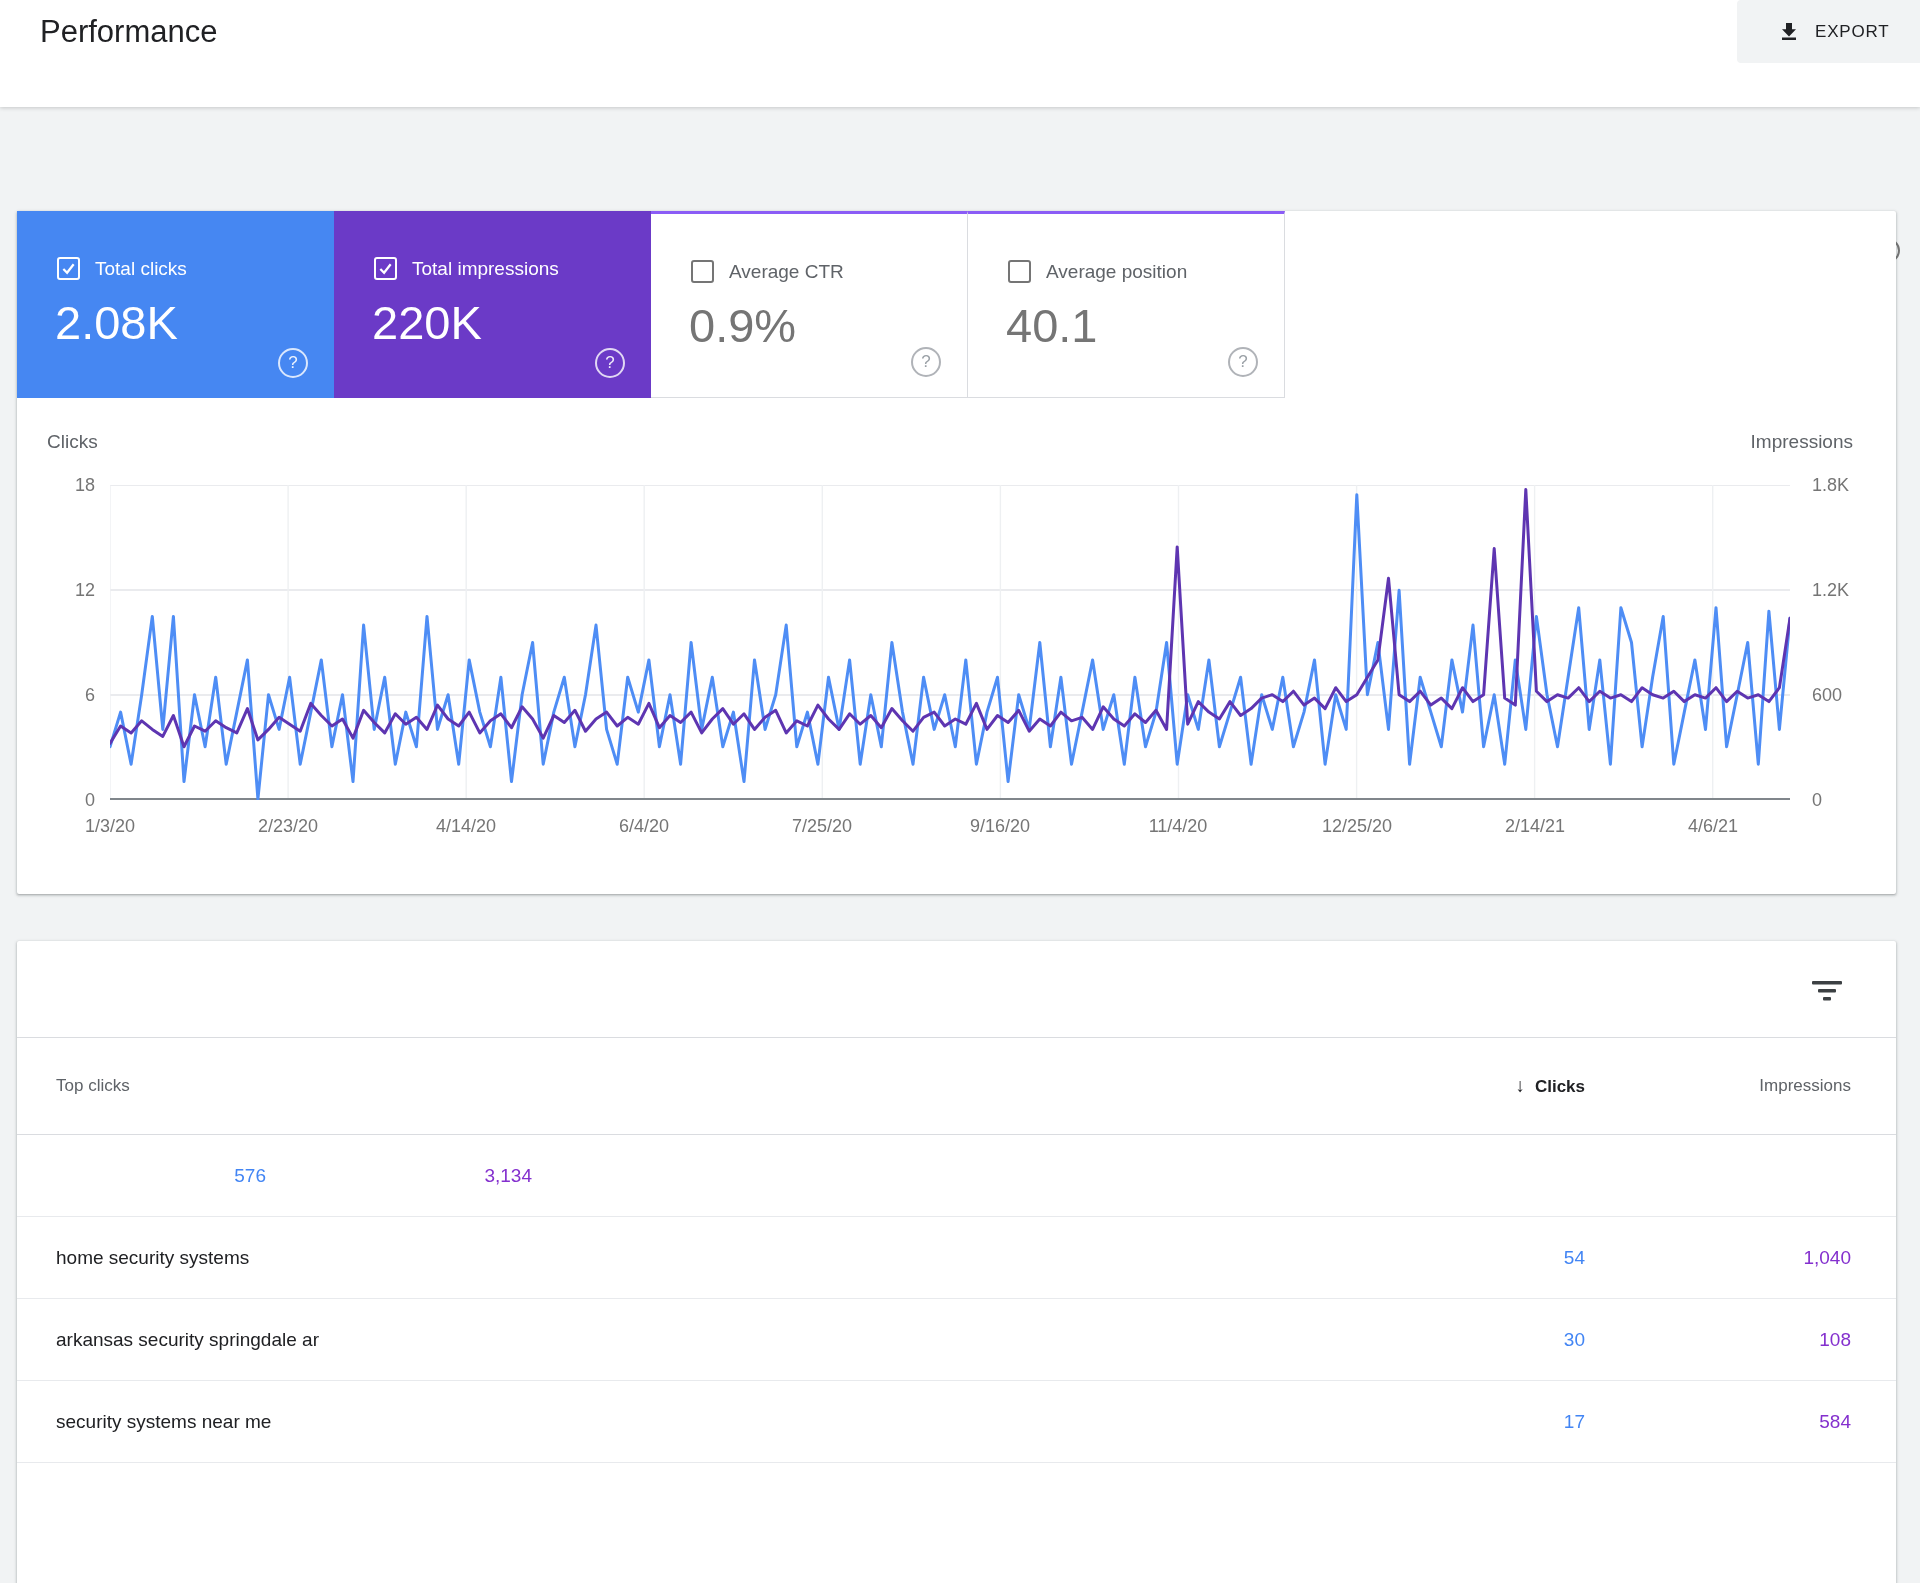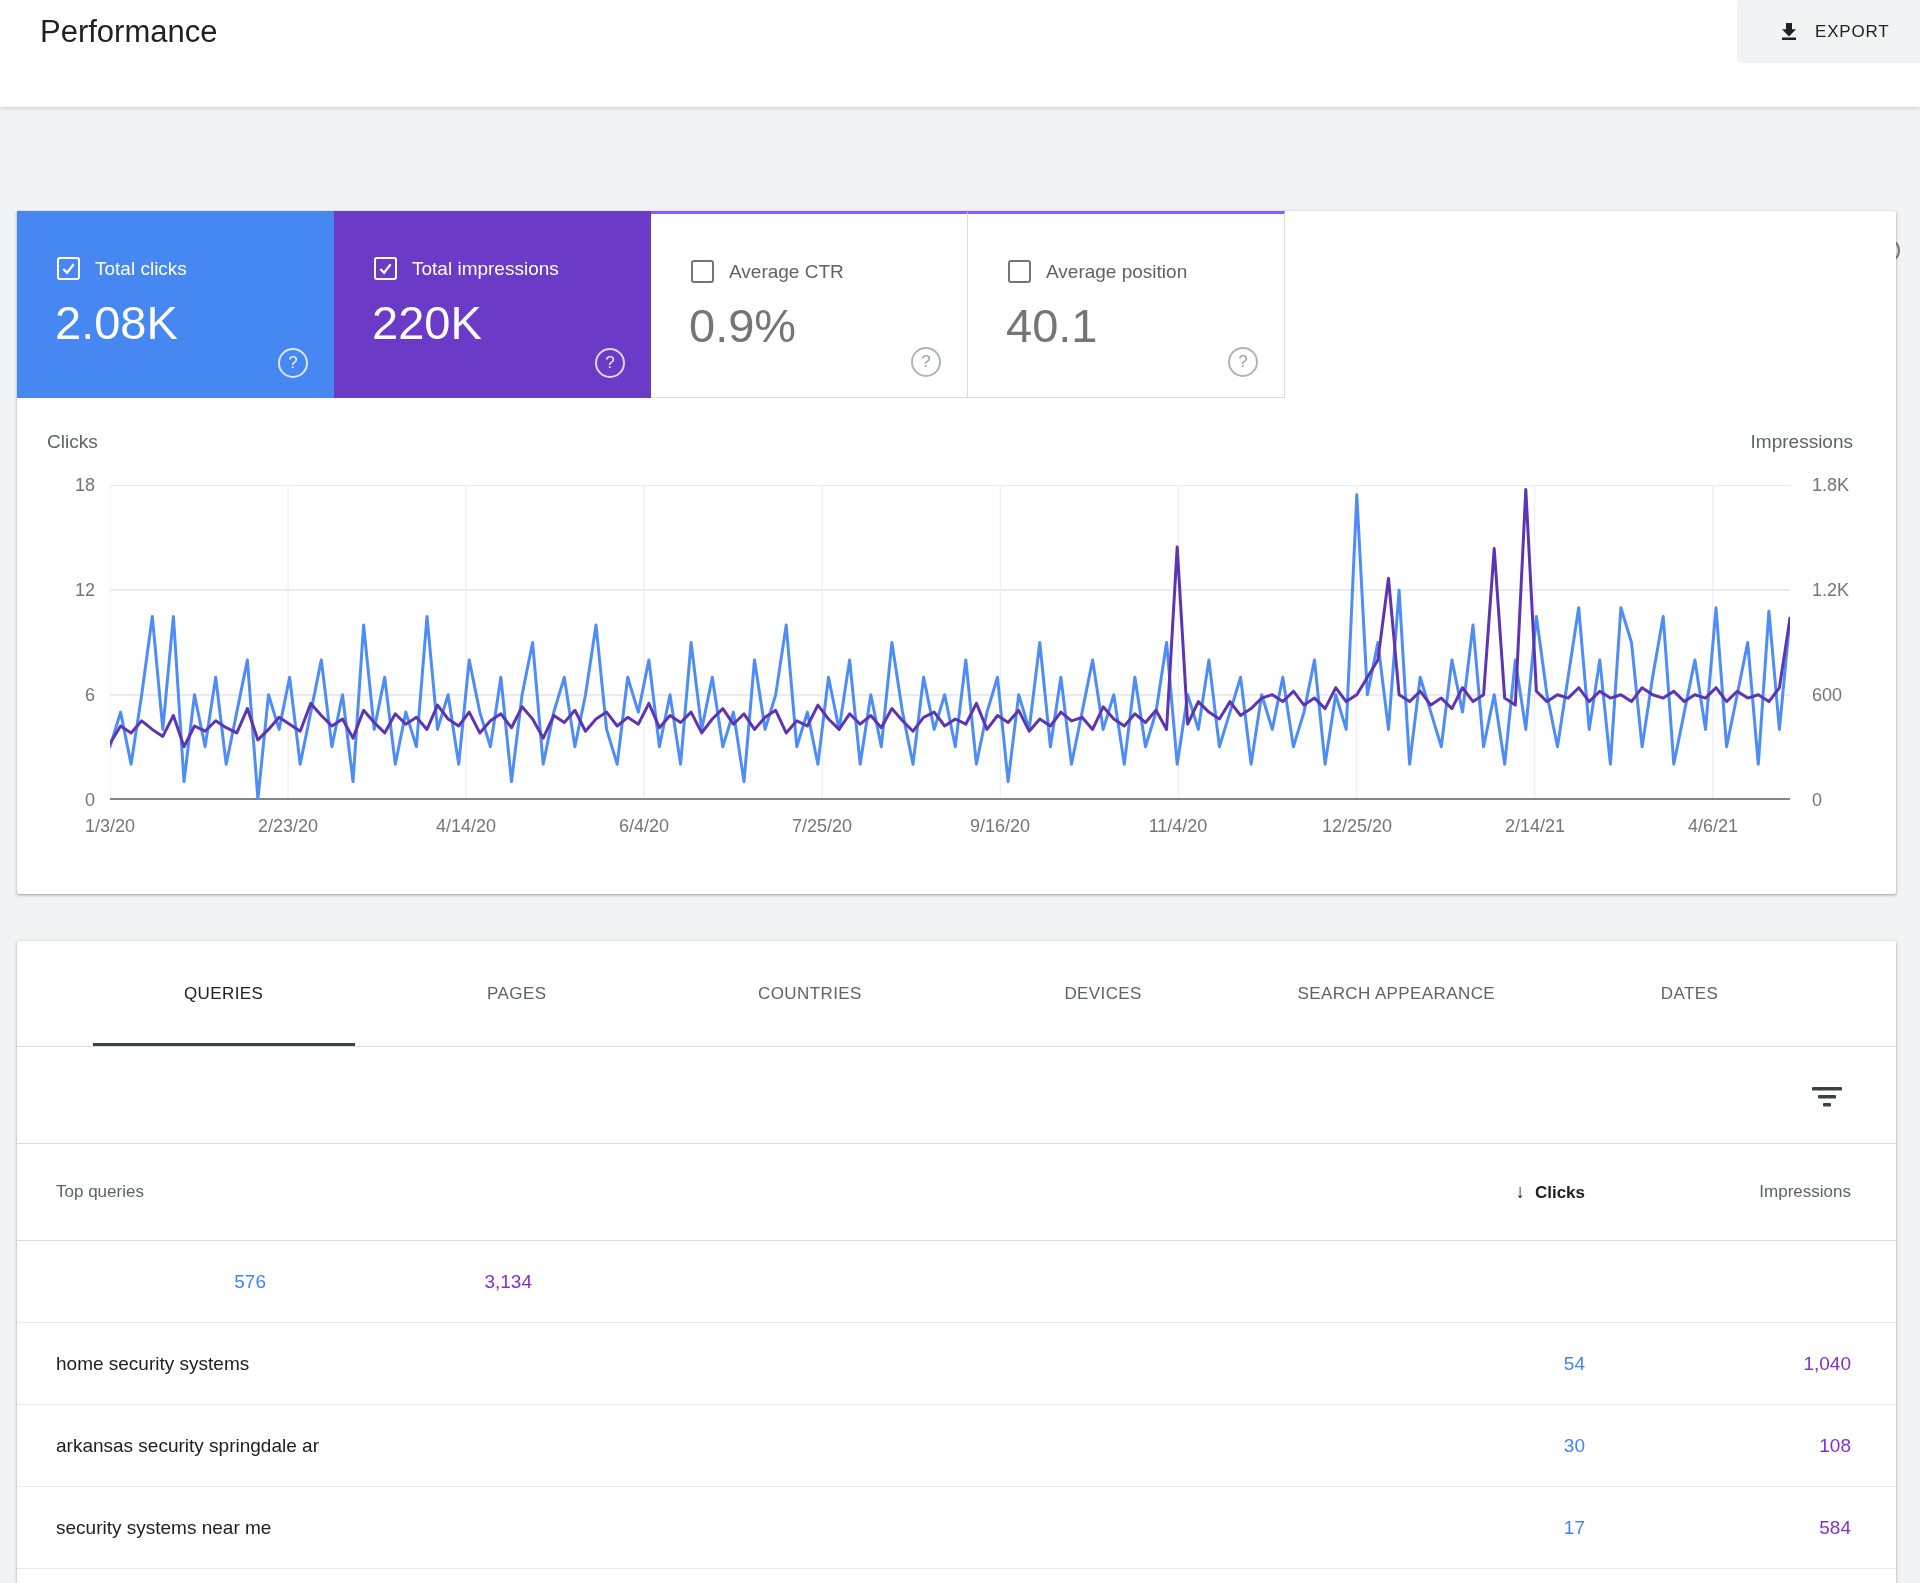--- a/index.html
+++ b/index.html
@@ -277,51 +277,31 @@
       <div class="xtick" style="left:805px">7/25/20</div>
       <div class="xtick" style="left:983px">9/16/20</div>
       <div class="xtick" style="left:1161px">11/4/20</div>
       <div class="xtick" style="left:1340px">12/25/20</div>
       <div class="xtick" style="left:1518px">2/14/21</div>
       <div class="xtick" style="left:1696px">4/6/21</div>
     </div>
 </div>
 
 <div class="table-card">
-  <div class="tabs-row" id="tabs-row">
-      <div class="tab active">
-        <span class="tab-label">QUERIES</span>
-      </div>
-      <div class="tab">
-        <span class="tab-label">PAGES</span>
-      </div>
-      <div class="tab">
-        <span class="tab-label">COUNTRIES</span>
-      </div>
-      <div class="tab">
-        <span class="tab-label">DEVICES</span>
-      </div>
-      <div class="tab">
-        <span class="tab-label">SEARCH APPEARANCE</span>
-      </div>
-      <div class="tab">
-        <span class="tab-label">DATES</span>
-      </div>
-    </div>
 
   <div class="tablefilter-row">
     <svg class="funnel" width="36" height="34" viewBox="0 0 36 34">
       <rect x="2" y="7" width="30" height="3.4" rx="1" fill="#3c4043"></rect>
       <rect x="8" y="15" width="18" height="3.4" rx="1" fill="#3c4043"></rect>
       <rect x="13" y="23" width="8" height="3.4" rx="1" fill="#3c4043"></rect>
     </svg>
   </div>
 
   <div class="thead-row">
-    <div class="col-q">Top queries</div>
+    <div class="col-q">Top clicks</div>
     <div class="col-c">
       <span class="sort-arrow">↓</span><span>Clicks</span>
     </div>
     <div class="col-i">Impressions</div>
   </div>
 
   <div id="table-body">
       <div class="trow">
         <div class="col-c" style="color:#4285f4">576</div>
         <div class="col-i" style="color:#8430ce">3,134</div>

